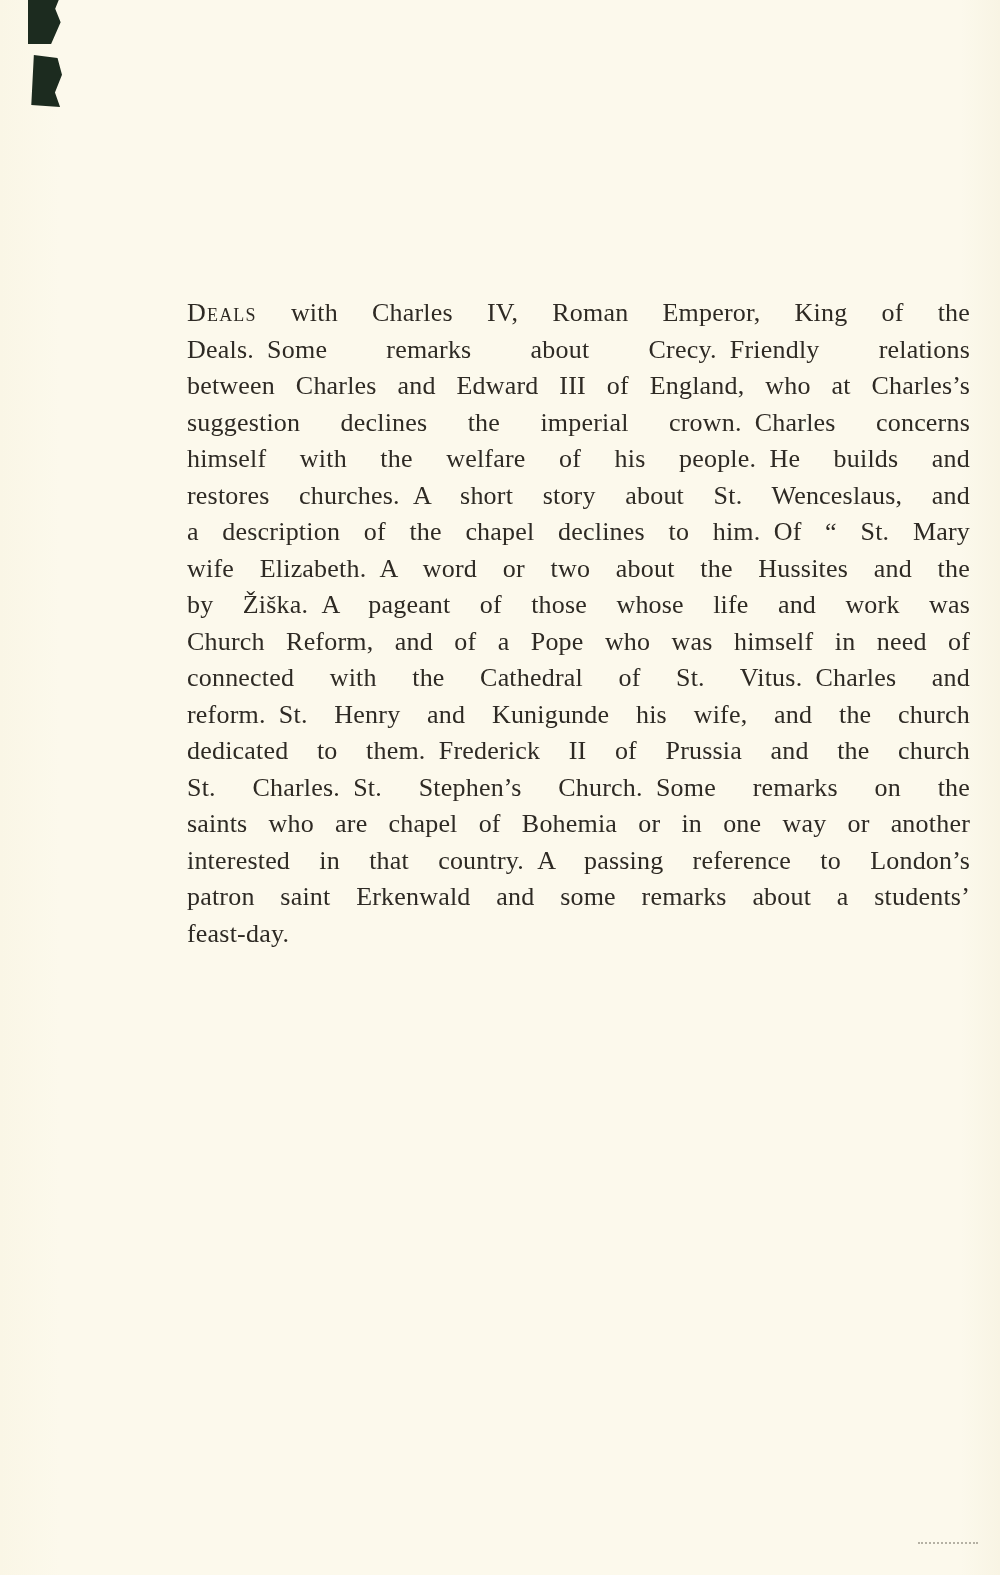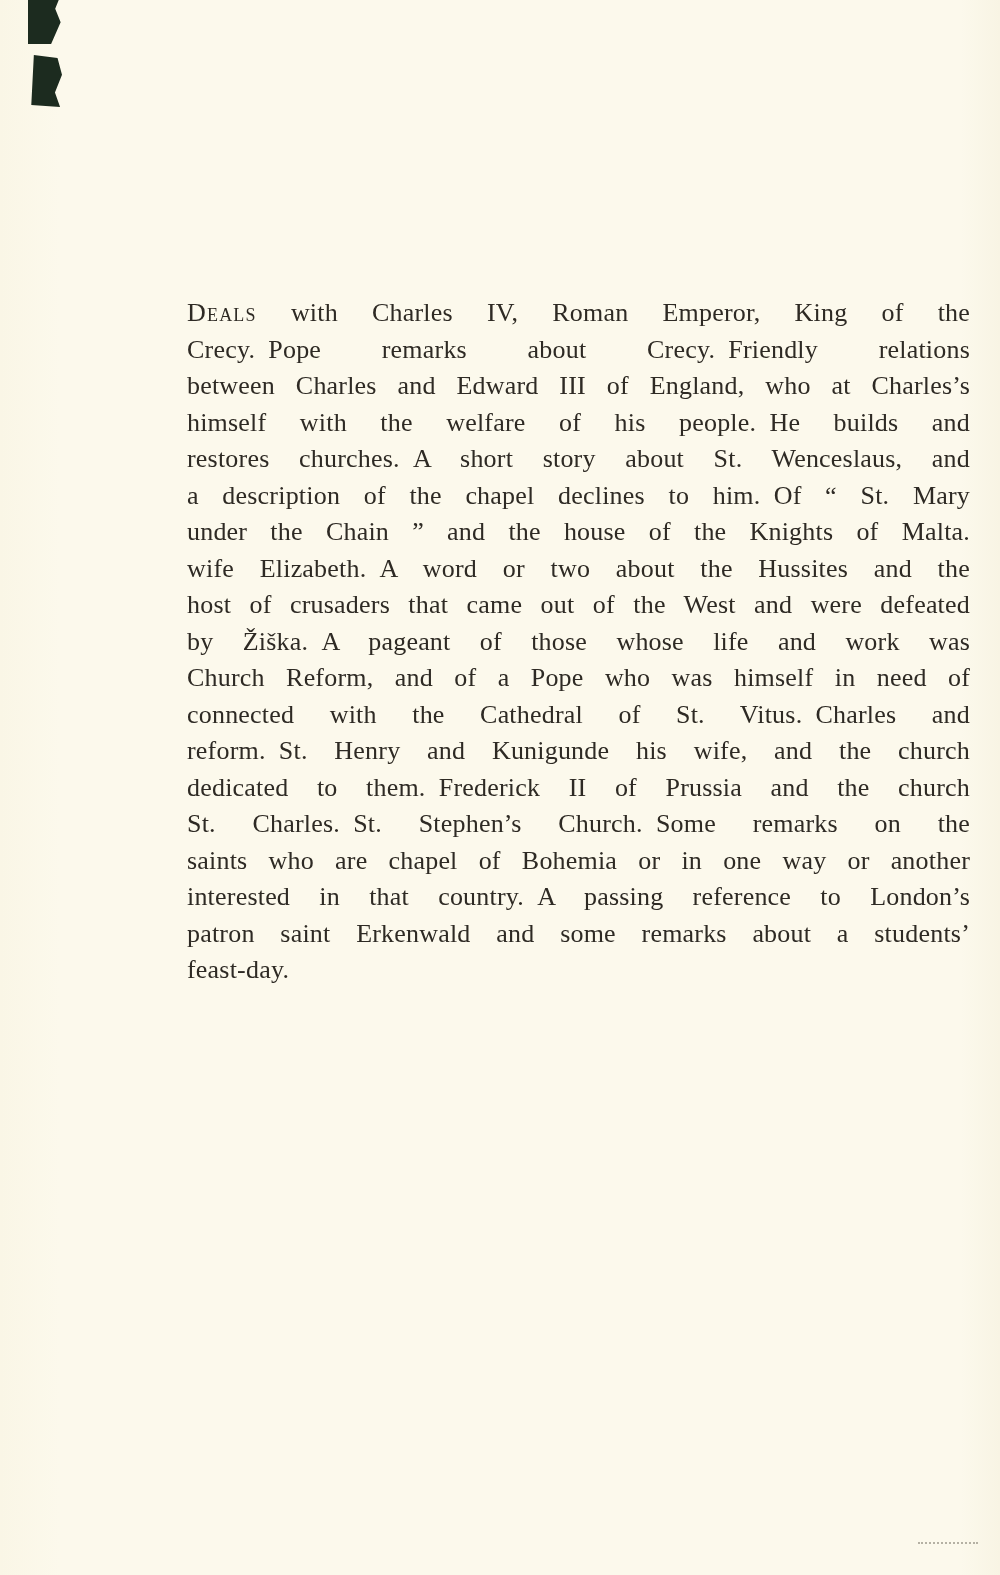--- a/index.html
+++ b/index.html
@@ -75,28 +75,27 @@
 </style>
 </head>
 <body>
 
 <div class="page">
   <div class="artifact artifact-1"></div>
   <div class="artifact artifact-2"></div>
 
   <div class="text-block">
       <div class="line"><span class="lead">Deals</span><span> with Charles IV, Roman Emperor, King of the</span></div>
-      <div class="line">Crecy. Pope remarks about Crecy. Friendly relations</div>
+      <div class="line">Deals. Some remarks about Crecy. Friendly relations</div>
       <div class="line">between Charles and Edward III of England, who at Charles’s</div>
+      <div class="line">suggestion declines the imperial crown. Charles concerns</div>
       <div class="line">himself with the welfare of his people. He builds and</div>
       <div class="line">restores churches. A short story about St. Wenceslaus, and</div>
       <div class="line">a description of the chapel declines to him. Of “ St. Mary</div>
-      <div class="line">under the Chain ” and the house of the Knights of Malta.</div>
       <div class="line">wife Elizabeth. A word or two about the Hussites and the</div>
-      <div class="line">host of crusaders that came out of the West and were defeated</div>
       <div class="line">by Žiška. A pageant of those whose life and work was</div>
       <div class="line">Church Reform, and of a Pope who was himself in need of</div>
       <div class="line">connected with the Cathedral of St. Vitus. Charles and</div>
       <div class="line">reform. St. Henry and Kunigunde his wife, and the church</div>
       <div class="line">dedicated to them. Frederick II of Prussia and the church</div>
       <div class="line">St. Charles. St. Stephen’s Church. Some remarks on the</div>
       <div class="line">saints who are chapel of Bohemia or in one way or another</div>
       <div class="line">interested in that country. A passing reference to London’s</div>
       <div class="line">patron saint Erkenwald and some remarks about a students’</div>
       <div class="line last">feast-day.</div>

